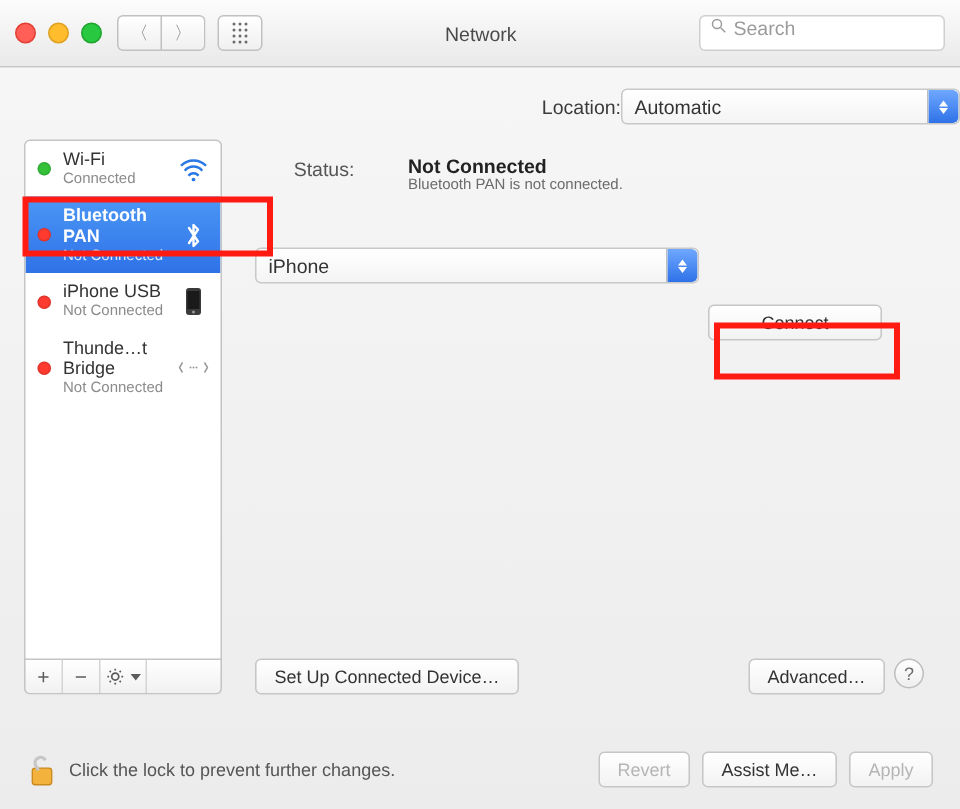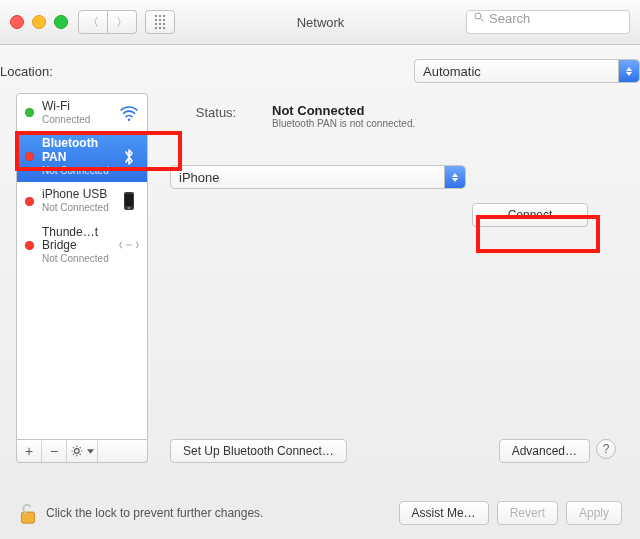--- a/index.html
+++ b/index.html
@@ -12,21 +12,21 @@
 .tl.grn{background:#28c840;border:1px solid #1fa52f}
 .navseg{display:flex;margin-left:10px}
 .navbtn{width:28px;height:22px;background:linear-gradient(#ffffff,#f0f0f0);border:1px solid #c1c1c1;display:flex;align-items:center;justify-content:center;color:#8a8a8a;font-size:12px}
 .navbtn:first-child{border-radius:4px 0 0 4px}
 .navbtn:last-child{border-radius:0 4px 4px 0;border-left:none}
 .gridbtn{width:28px;height:22px;margin-left:8px;border:1px solid #c1c1c1;border-radius:4px;background:linear-gradient(#ffffff,#f0f0f0);display:flex;align-items:center;justify-content:center}
 .dots{display:grid;grid-template-columns:repeat(3,3px);grid-template-rows:repeat(4,3px);gap:1px}
 .dots span{width:2px;height:2px;background:#6b6b6b;border-radius:50%}
 .title{flex:1;text-align:center;font-size:13px;color:#4a4a4a}
 .search{width:150px;height:22px;border:1px solid #cfcfcf;border-radius:4px;background:#ffffff;display:flex;align-items:flex-start;color:#9b9b9b;padding:0 6px;gap:4px}
-.locrow{display:flex;justify-content:space-between;align-items:center;gap:24px;padding:14px 0 10px}
+.locrow{display:flex;justify-content:flex-end;align-items:center;gap:0;padding:14px 0 10px}
 .select{position:relative;height:22px;border:1px solid #c8c8c8;border-radius:4px;background:linear-gradient(#ffffff,#f4f4f4);display:flex;align-items:center;padding:0 26px 0 8px;font-size:13px;color:#333}
 .select .cap{position:absolute;right:0;top:0;bottom:0;width:20px;border-left:1px solid #bdbdbd;background:linear-gradient(#6fa8ff,#2f72e8);border-radius:0 4px 4px 0;display:flex;flex-direction:column;align-items:center;justify-content:center;gap:1px}
 .cap span{width:0;height:0;border-left:3px solid transparent;border-right:3px solid transparent}
 .cap .up{border-bottom:4px solid #fff}
 .cap .dn{border-top:4px solid #fff}
 .body{display:flex;padding:0 16px 0 16px;gap:14px}
 .sidebar{width:132px;display:flex;flex-direction:column}
 .list{flex:1;border:1px solid #c4c4c4;border-radius:4px 4px 0 0;background:#ffffff;overflow:hidden;min-height:338px}
 .item{display:flex;align-items:center;padding:6px 8px;gap:8px;border-bottom:0}
 .dot{width:9px;height:9px;border-radius:50%;flex:none;box-shadow:inset 0 0 2px rgba(0,0,0,.3)}
@@ -214,38 +214,38 @@
                 <span class="dn"></span>
               </div>
         </div>
       </div>
     </div>
     <div class="row" style="justify-content:flex-end;margin-top:6px">
       <div class="btn" style="width:90px">Connect</div>
       <div style="width:28px"></div>
     </div>
     <div class="mainfoot">
-      <div class="btn">Set Up Bluetooth Connect…</div>
+      <div class="btn">Set Up Connected Device…</div>
       <div style="display:flex;align-items:flex-start">
         <div class="btn">Advanced…</div>
         <div class="help">?</div>
       </div>
     </div>
   </div>
 </div>
 
 <div class="footer">
   <span>
     <svg width="20" height="24" viewBox="0 0 20 26">
           <rect x="3" y="12" width="14" height="12" rx="2" fill="#f2b23b" stroke="#c98a1f"></rect>
           <path d="M6 12 V8 a4 4 0 0 1 8 0" fill="none" stroke="#c6c6c6" stroke-width="2.3" transform="rotate(-30 10 10)"></path>
         </svg>
   </span>
   <span class="msg">Click the lock to prevent further changes.</span>
+  <div class="btn dis">Revert</div>
   <div class="btn">Assist Me…</div>
-  <div class="btn dis">Revert</div>
   <div class="btn dis">Apply</div>
 </div>
 
 <div class="hl" style="left:15px;top:131px;width:167px;height:40px"></div>
 <div class="hl" style="left:476px;top:215px;width:124px;height:38px"></div>
 
 </div>
 
 </body></html>

